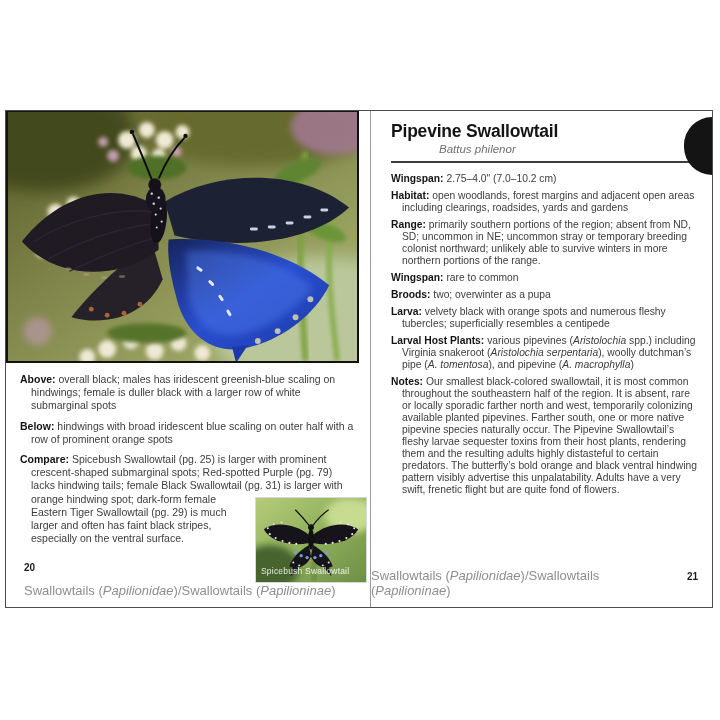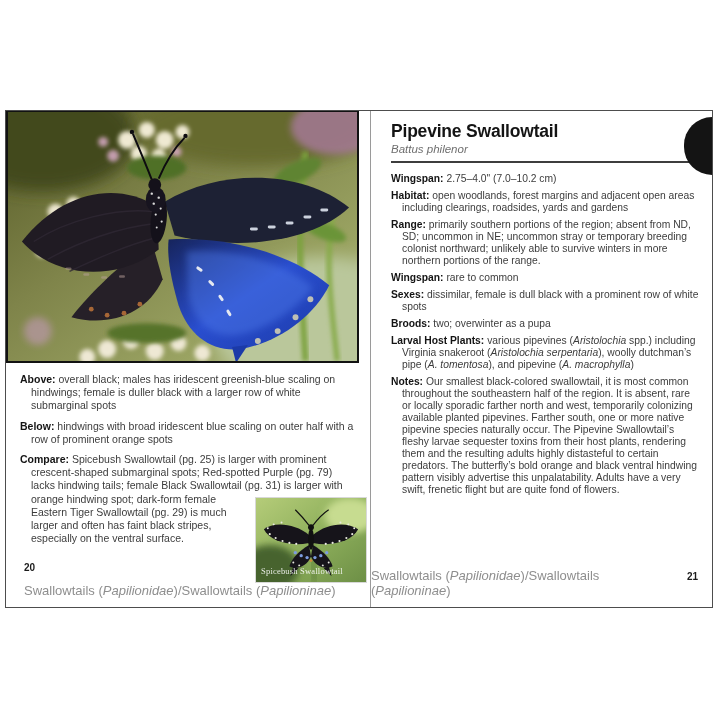--- a/index.html
+++ b/index.html
@@ -25,38 +25,38 @@
   }
   .main-photo svg{display:block;width:100%;height:100%;}
   .left-text{
     position:absolute;top:262px;left:14px;right:12px;
     font-size:10.5px;line-height:13.2px;color:var(--body-text,#3c3c3c);
   }
   .entry{margin:0 0 7px 0;padding-left:11px;text-indent:-11px;}
   .entry b{color:var(--label-text,#141414);font-weight:bold;}
   .rp-entries .entry{margin:0 0 5px 0;}
   .fspacer{float:right;width:0;height:42px;}
-  .finset{float:right;clear:right;width:103px;height:88px;margin:2px 0 2px 8px;text-indent:0;font-family:Liberation Serif, serif;}
+  .finset{float:right;clear:right;width:103px;height:88px;margin:2px 0 2px 8px;text-indent:0;}
   .inset-photo{
     position:relative;display:block;width:112px;height:86px;overflow:hidden;
     border:1px solid #d8d8d8;box-sizing:border-box;background:#8fb05c;
   }
   .inset-photo svg{display:block;width:100%;height:100%;}
   .inset-caption{
     position:absolute;left:5px;bottom:4px;font-size:8.5px;font-style:normal;
     color:rgba(255,255,255,.88);letter-spacing:.2px;white-space:nowrap;
   }
 
   
   .rp-head{padding:11px 30px 0 20px;}
   .rp-head h1{
     margin:0;font-size:17.5px;line-height:19px;font-weight:bold;
     color:var(--title-text,#141414);letter-spacing:-.2px;
   }
-  .sci{margin-top:2px;font-size:11.5px;font-style:italic;color:var(--muted-text-dark,#6f6f6f);}
+  .sci{margin-top:2px;font-size:11.5px;font-style:italic;color:var(--muted-text-dark,#6f6f6f);margin-left:48px;}
   .rule{height:2px;background:var(--rule,#3d3d3d);margin:6px 0 0 20px;}
   .rp-entries{
     padding:10px 12px 0 20px;font-size:10.3px;line-height:12px;
     color:var(--body-text,#3c3c3c);
   }
 
   
   .thumb-tab{
     position:absolute;right:0;top:6px;width:28px;height:58px;
     background:var(--thumb-tab,#141414);
@@ -295,25 +295,25 @@
     <div class="rp-entries">
 
         <p class="entry"><b>Wingspan:</b> <span>2.75–4.0" (7.0–10.2 cm)</span></p>
 
         <p class="entry"><b>Habitat:</b> <span>open woodlands, forest margins and adjacent open areas including clearings, roadsides, yards and gardens</span></p>
 
         <p class="entry"><b>Range:</b> <span>primarily southern portions of the region; absent from ND, SD; uncommon in NE; uncommon stray or temporary breeding colonist northward; unlikely able to survive winters in more northern portions of the range.</span></p>
 
         <p class="entry"><b>Wingspan:</b> <span>rare to common</span></p>
 
-        <p class="entry"><b>Sexes:</b> <span>dissimilar, female is dull black with a prominent row of white spots</span></p>
 
         <p class="entry"><b>Broods:</b> <span>two; overwinter as a pupa</span></p>
 
 
+        <p class="entry"><b>Larva:</b> <span>velvety black with orange spots and numerous fleshy tubercles; superficially resembles a centipede</span></p>
 
         <p class="entry"><b>Larval Host Plants:</b> <span>various pipevines (<i>Aristolochia</i> spp.) including Virginia snakeroot (<i>Aristolochia serpentaria</i>), woolly dutchman’s pipe (<i>A. tomentosa</i>), and pipevine (<i>A. macrophylla</i>)</span></p>
 
         <p class="entry"><b>Notes:</b> <span>Our smallest black-colored swallowtail, it is most common throughout the southeastern half of the region. It is absent, rare or locally sporadic farther north and west, temporarily colonizing available planted pipevines. Farther south, one or more native pipevine species naturally occur. The Pipevine Swallowtail’s fleshy larvae sequester toxins from their host plants, rendering them and the resulting adults highly distasteful to certain predators. The butterfly’s bold orange and black ventral hindwing pattern visibly advertise this unpalatability. Adults have a very swift, frenetic flight but are quite fond of flowers.</span></p>
       </div>
 
     <div class="footer footer-right">
       <span class="section">Swallowtails (<i>Papilionidae</i>)/Swallowtails (<i>Papilioninae</i>)</span>
       <span class="pgnum">21</span>
     </div>

